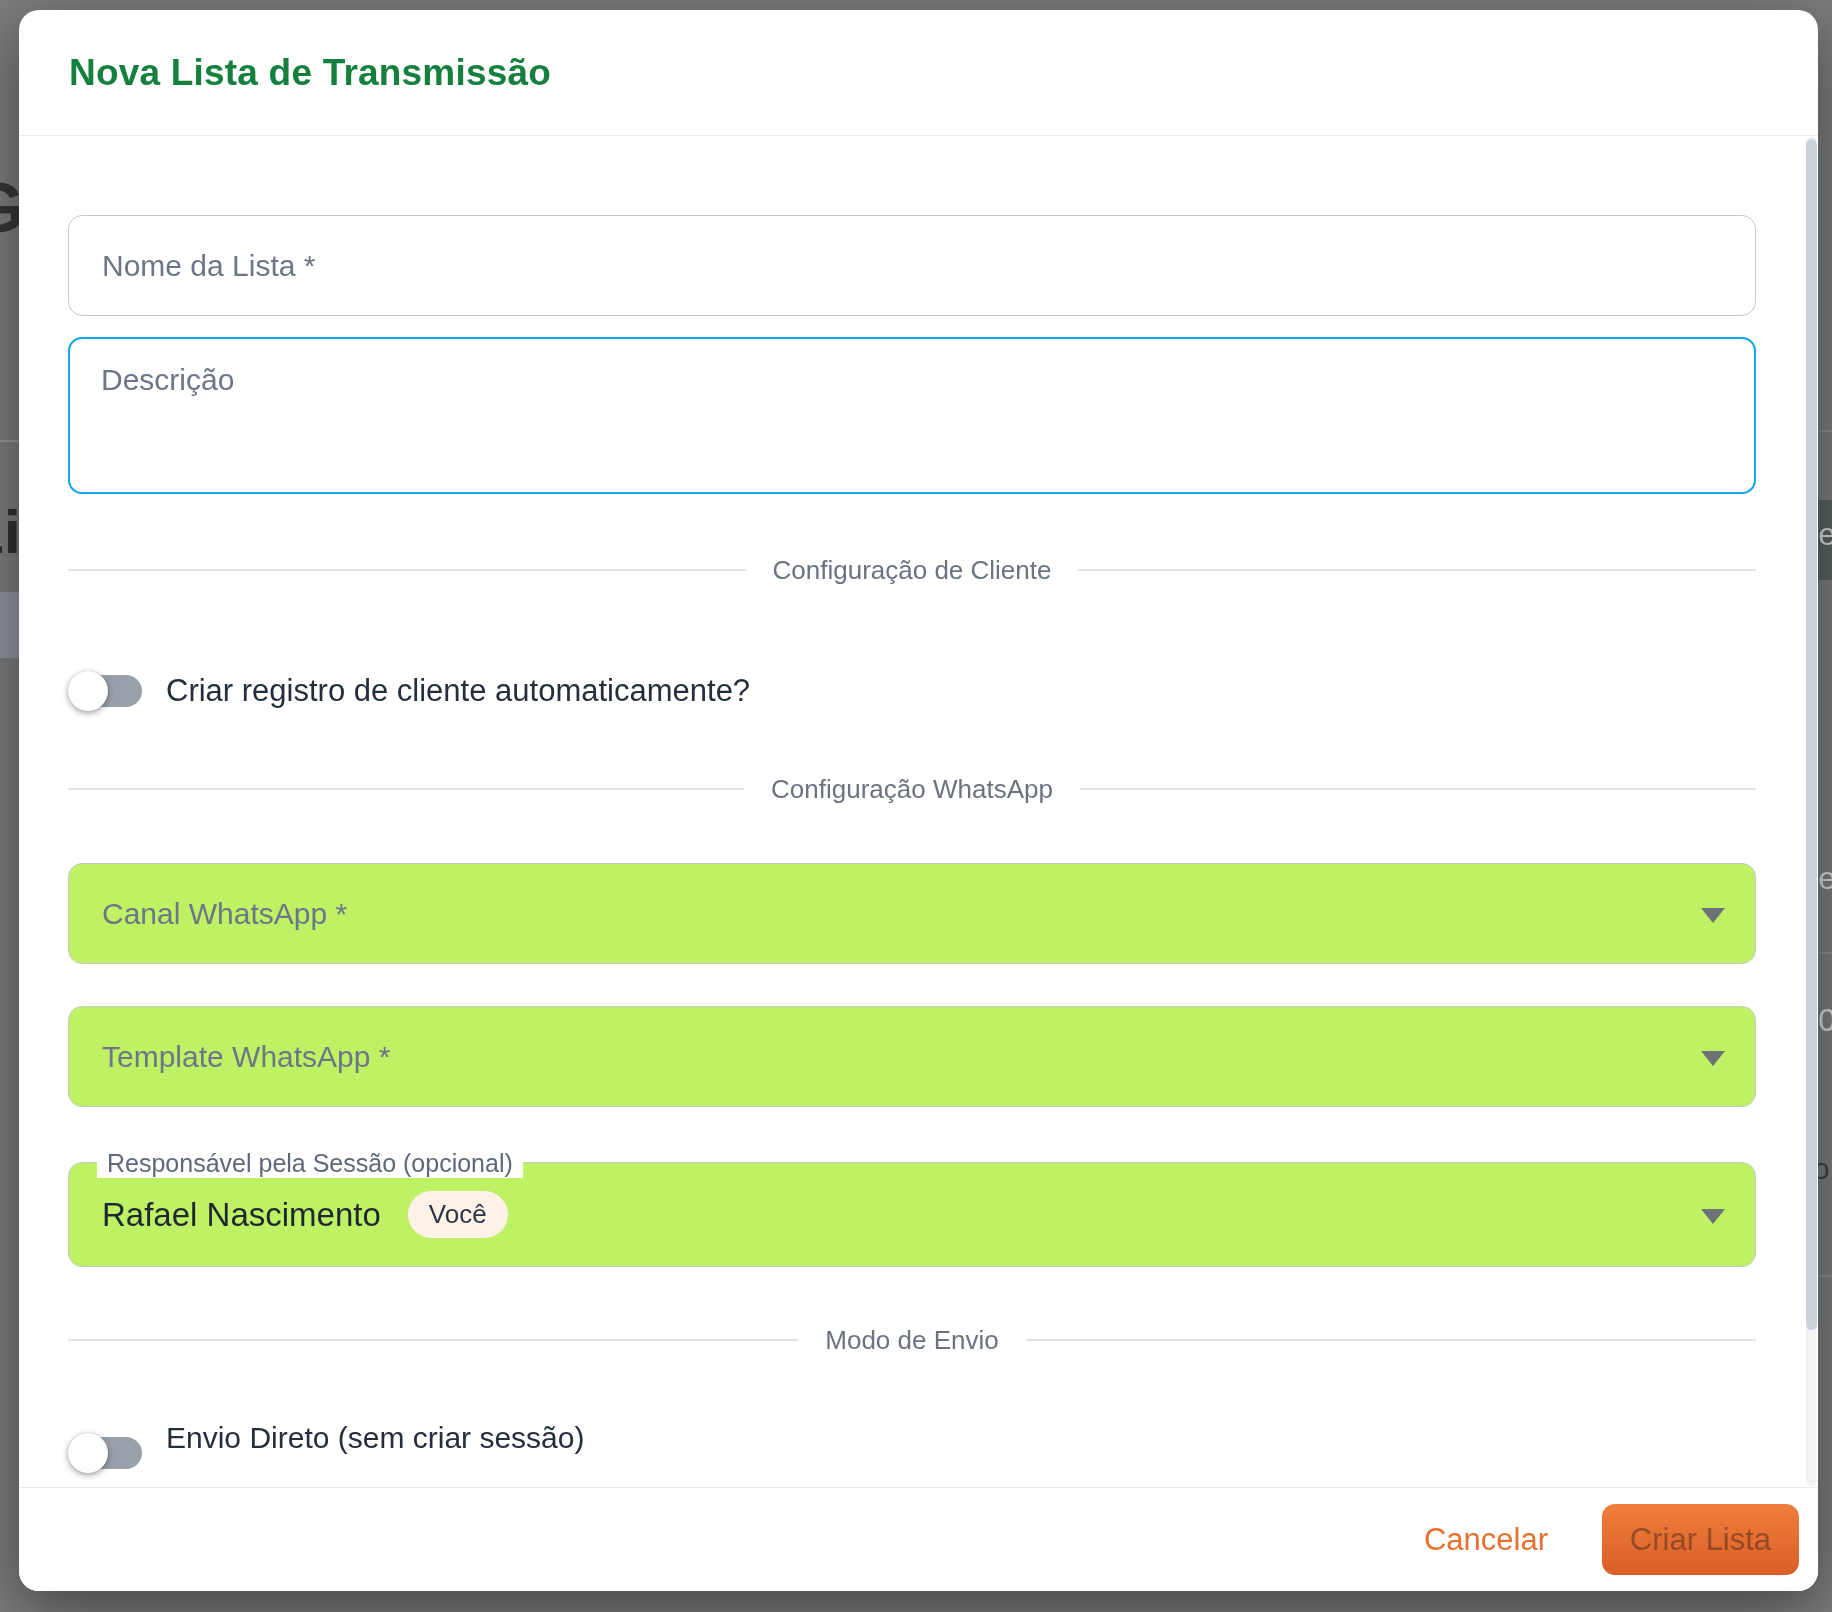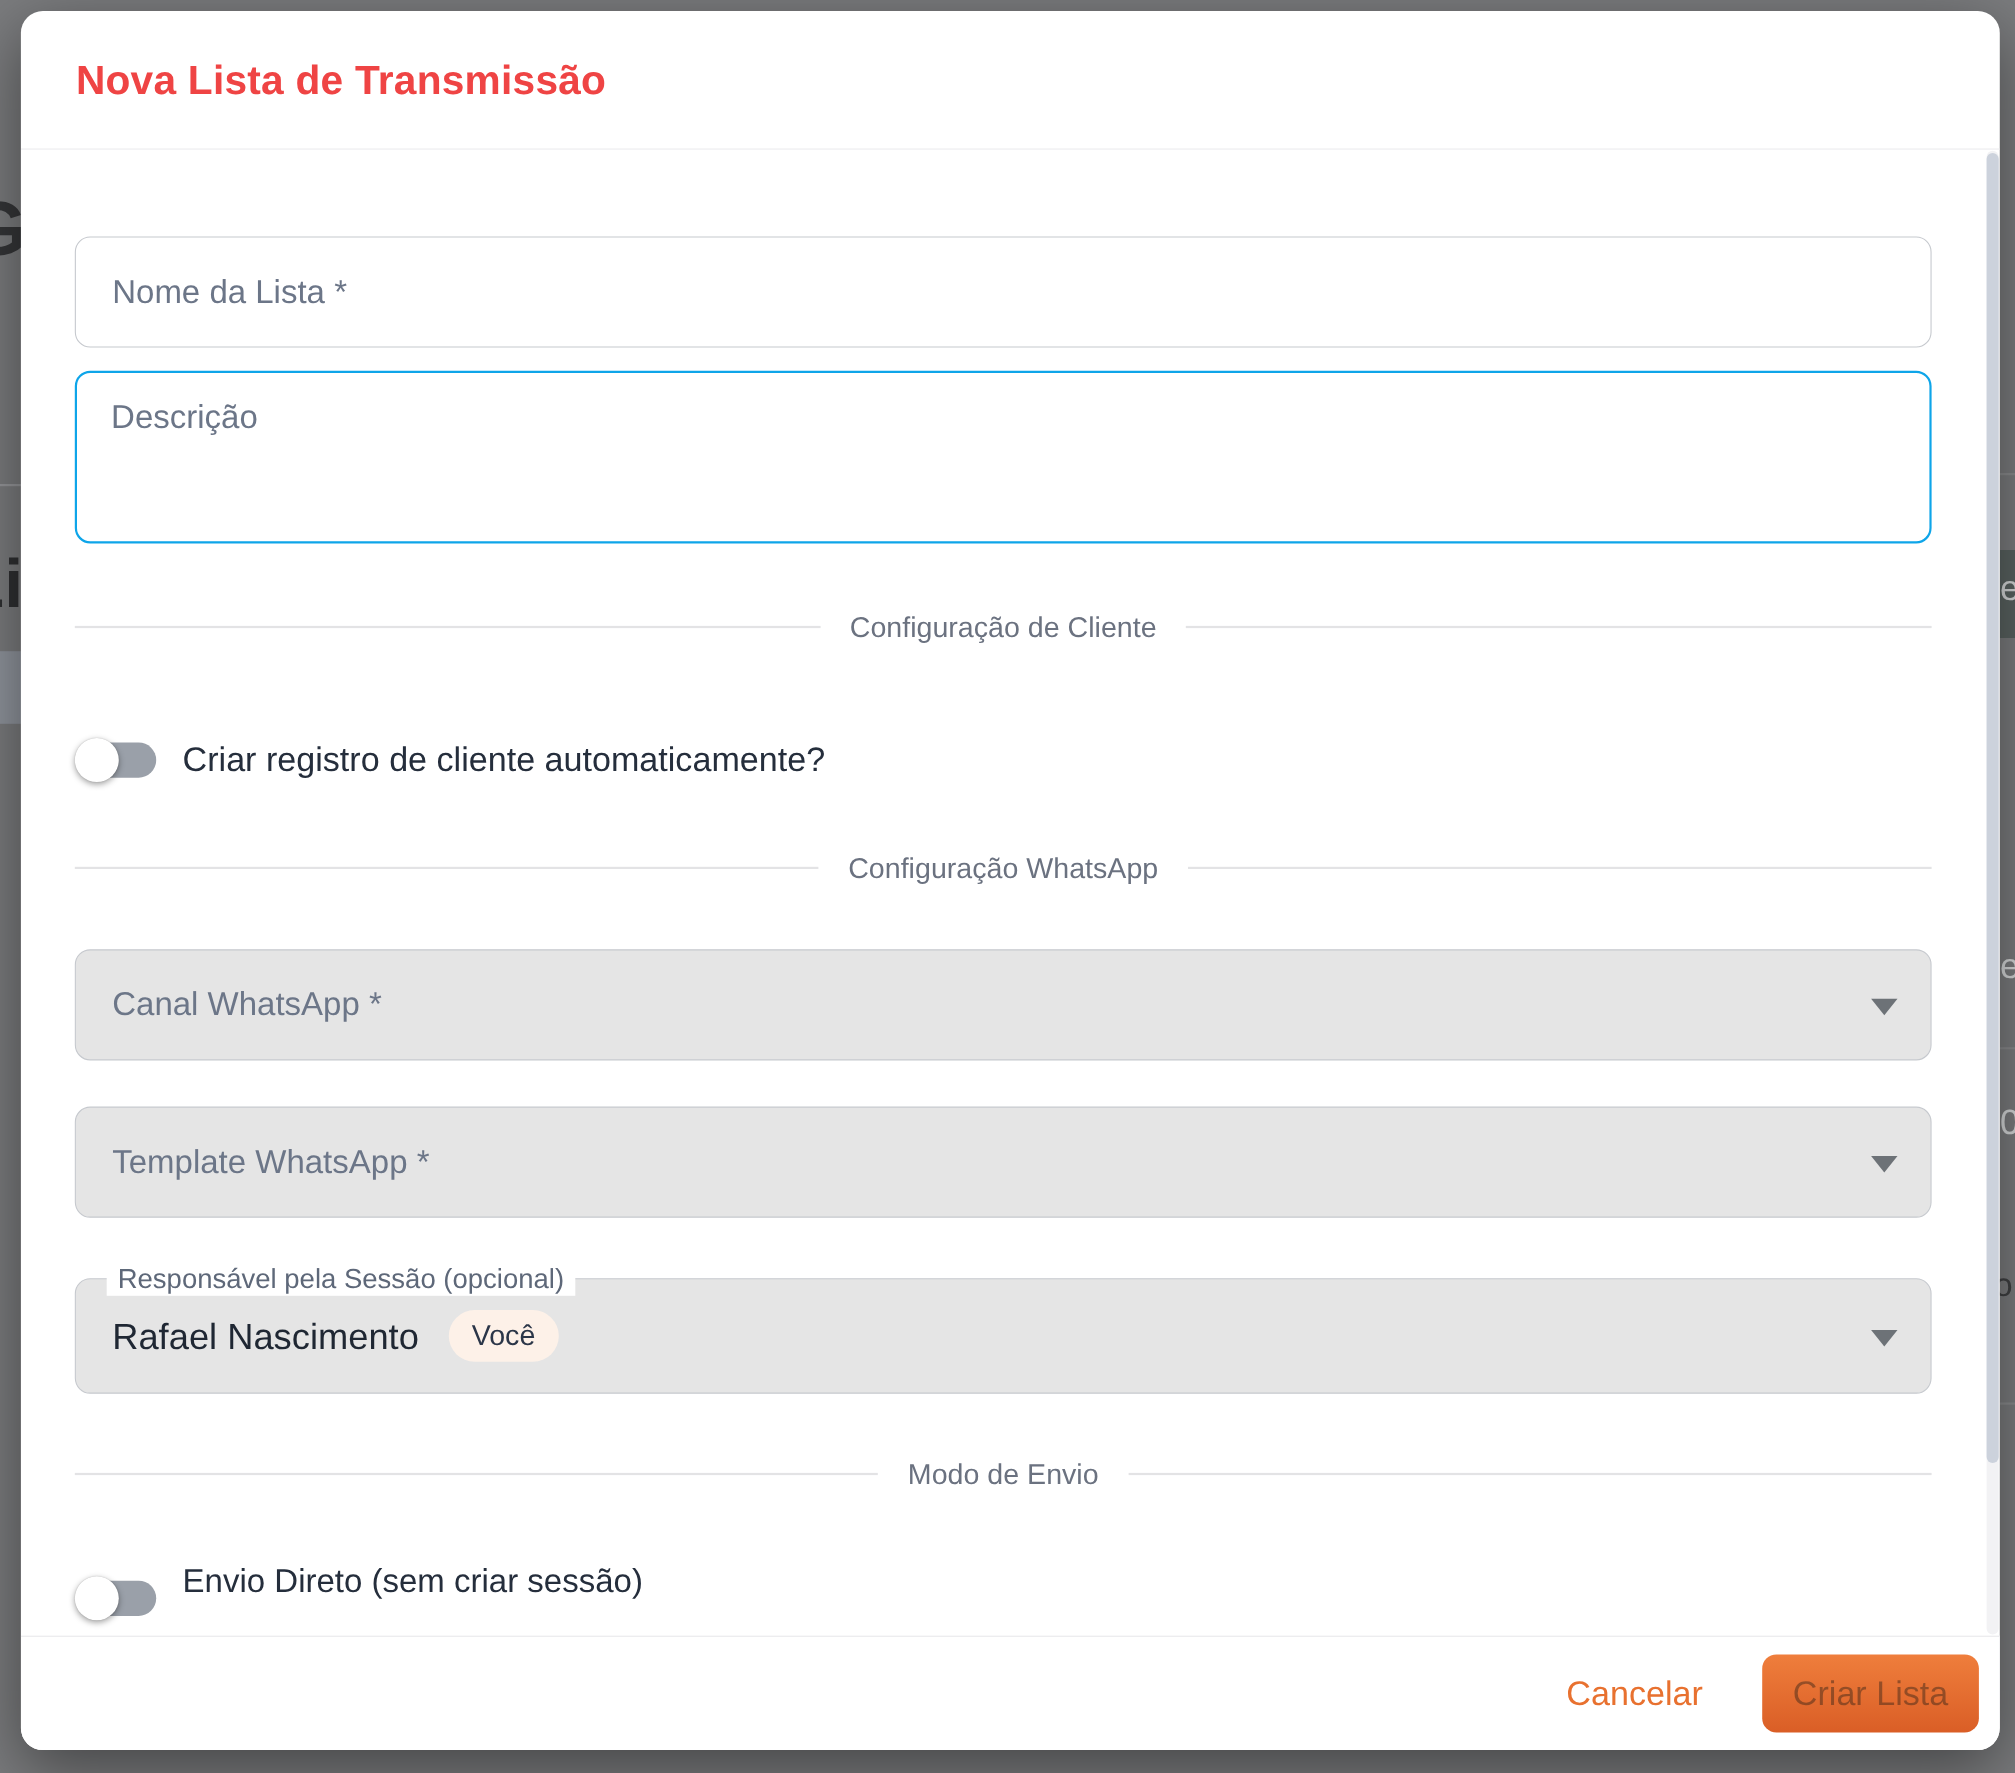--- a/index.html
+++ b/index.html
@@ -28,21 +28,21 @@
     z-index:2; overflow:hidden;
     display:flex; flex-direction:column;
   }
   .dialog-header {
     height:126px; flex:0 0 auto;
     display:flex; align-items:center;
     padding-left:50px;
     border-bottom:1px solid #ececee;
   }
   .dialog-title {
-    font-size:37px; font-weight:700; color:#ef4444; letter-spacing:0.2px;
+    font-size:37px; font-weight:700; color:#15803d; letter-spacing:0.2px;
   }
   .dialog-content {
     position:relative; flex:1 1 auto; overflow:hidden;
     padding:79px 62px 0 49px;
   }
   .dialog-footer {
     flex:0 0 auto; height:104px;
     border-top:1.5px solid #e9e9eb;
     display:flex; align-items:center; justify-content:flex-end;
     gap:36px; padding-right:19px; background:#fff;
@@ -71,21 +71,21 @@
     font-family:"Liberation Sans", sans-serif;
     font-size:30px; color:#1f2733; padding:24px 31px; outline:none; resize:none;
     display:block; margin-top:21px;
   }
   .textarea-input::placeholder { color:#6c7688; opacity:1; }
 
   .select-box {
     position:relative; width:100%; height:101px;
     border:1.5px solid #c6c9ce; border-radius:14px;
     display:flex; align-items:center; padding:0 70px 0 33px;
-    cursor:pointer; background:#e5e5e5;
+    cursor:pointer; background:#bef264;
   }
   .select-placeholder { font-size:30px; color:#6c7688; }
   .select-value { font-size:33px; color:#1f2733; }
   .chevron {
     position:absolute; right:30px; top:50%; margin-top:-6px;
     width:0; height:0;
     border-left:12px solid transparent; border-right:12px solid transparent;
     border-top:15px solid #6d7277;
   }
   .select-labeled { height:105px; }

